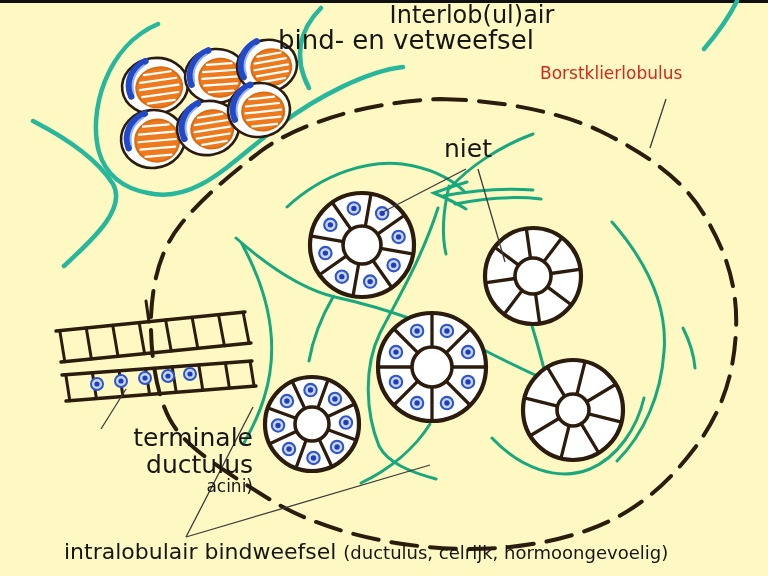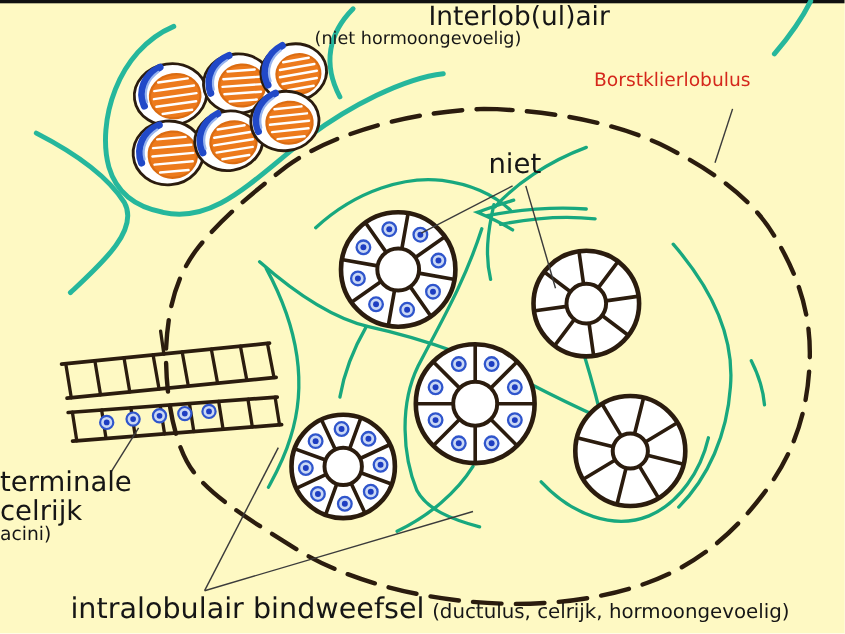--- a/index.html
+++ b/index.html
@@ -8,25 +8,25 @@
   .top-border{position:absolute;left:0;top:0;width:768px;height:3px;background:#101010;}
   svg.art{position:absolute;left:0;top:0;}
   .lbl{position:absolute;white-space:nowrap;}
   .t1{left:312px;top:1px;width:320px;text-align:center;font-size:24px;}
   .t2row{left:278px;top:25px;display:flex;align-items:baseline;}
   .t2row .big2{font-size:26px;}
   .note{font-size:16px;}
   .t2row .note{margin-left:8px;}
   .red{left:540px;top:63px;font-size:17px;}
   .acinilbl{left:444px;top:134px;font-size:25px;}
-  .duct-block{position:absolute;left:0px;top:424px;width:210px;text-align:left;line-height:1.08;}
+  .duct-block{position:absolute;left:0px;top:424px;width:210px;text-align:right;line-height:1.08;padding-left:43px;}
   .duct-block .big{font-size:25px;}
   .duct-block .note{font-size:17px;line-height:1.05;}
   .bottom-row{left:64px;top:539px;display:flex;align-items:baseline;}
-  .bottom-row .big{font-size:26px;text-align:right;}
+  .bottom-row .big{font-size:22px;text-align:right;}
   .bottom-row .note{margin-left:7px;font-size:18px;}
 </style>
 </head>
 <body>
 
 <div class="stage">
   <div class="top-border"></div>
 
   <svg id="art" class="art" width="768" height="576" viewBox="0 0 768 576">
       <path d="M440,99 C500,100 560,112 600,131 C645,153 685,180 706,218 C726,252 738,287 736,330 C734,378 720,415 694,449 C666,486 633,514 588,530 C538,548 479,552 428,547 C374,542 314,527 269,499 C231,475 194,453 176,429 C159,407 150,362 151,316 C153,278 161,249 181,224 C202,198 231,174 261,151 C293,127 360,102 440,99 Z" fill="none" stroke="#2b1c0e" stroke-width="4" stroke-dasharray="26 13" stroke-linecap="round"></path>
@@ -261,30 +261,30 @@
       <line x1="478" y1="169" x2="505" y2="262" stroke="#3b3b3b" stroke-width="1.3"></line>
       <line x1="666" y1="99" x2="650" y2="148" stroke="#3b3b3b" stroke-width="1.3"></line>
       <line x1="101" y1="429" x2="126" y2="389" stroke="#3b3b3b" stroke-width="1.3"></line>
       <line x1="186" y1="537" x2="253" y2="407" stroke="#3b3b3b" stroke-width="1.3"></line>
       <line x1="186" y1="537" x2="430" y2="465" stroke="#3b3b3b" stroke-width="1.3"></line>
     </svg>
 
   <div class="lbl t1">Interlob(ul)air</div>
 
   <div class="lbl t2row">
-    <span class="note">(niet hormoongevoelig)</span>
+    <span class="big2">bind- en vetweefsel</span>
   </div>
 
   <div class="lbl red" style="color: rgb(213, 40, 28);">Borstklierlobulus</div>
 
   <div class="lbl acinilbl">niet</div>
 
   <div class="duct-block">
     <div class="big">terminale</div>
-    <div class="big">celrijk</div>
+    <div class="big">ductulus</div>
     <div class="note">acini)</div>
   </div>
 
   <div class="lbl bottom-row">
     <span class="big">intralobulair bindweefsel</span>
     <span class="note">(ductulus, celrijk, hormoongevoelig)</span>
   </div>
 </div>
 
 </body></html>

